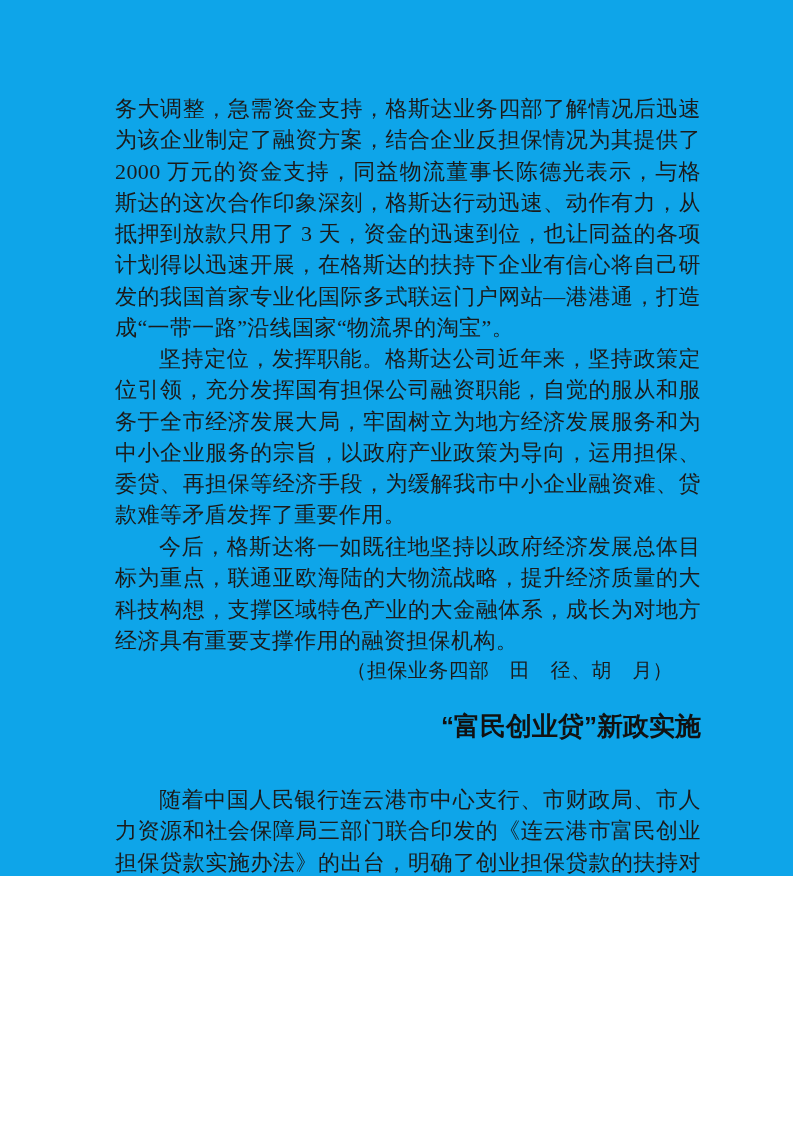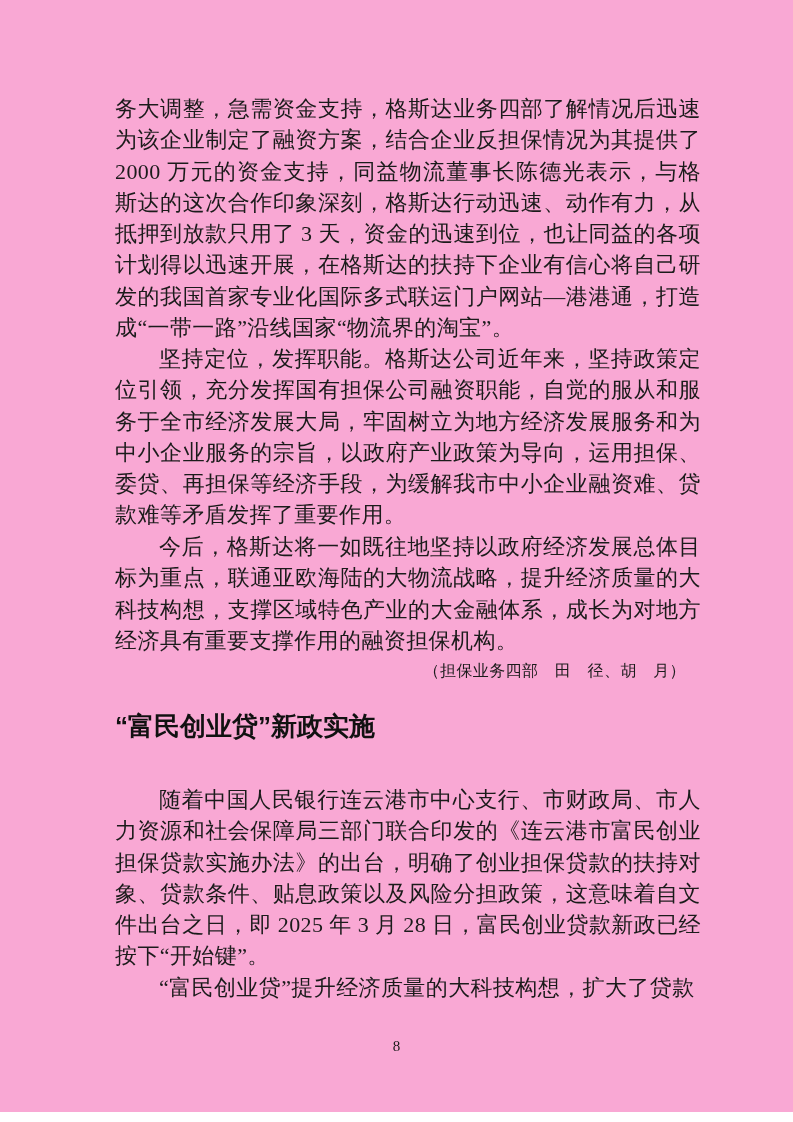--- a/index.html
+++ b/index.html
@@ -3,57 +3,57 @@
 <meta charset="utf-8">
 <style>
   html, body {
     margin: 0;
     padding: 0;
     background: #ffffff;
   }
   .page {
     position: relative;
     width: 793px;
-    height: 1112px;
-    background: #f9a8d4;
+    height: 876px;
+    background: #0ea5e9;
     overflow: hidden;
     font-family: "Liberation Serif", "DejaVu Serif", serif;
     color: #1b1b1b;
   }
   .body-text {
     position: absolute;
     left: 115px;
     width: 586px;
     font-size: 22px;
     line-height: 31.25px;
     text-align: justify;
     letter-spacing: 0.4px;
     color: #1b1b1b;
   }
   .para-indent {
     text-indent: 2em;
   }
   .byline {
     position: absolute;
-    left: 132px;
+    left: 119px;
     width: 586px;
     box-sizing: border-box;
     padding-right: 32px;
-    font-size: 16px;
+    font-size: 20px;
     line-height: 31.25px;
     text-align: right;
     letter-spacing: 0.4px;
     color: #1b1b1b;
   }
   .article-title {
     position: absolute;
     left: 115px;
     width: 586px;
     margin: 0;
-    text-align: left;
+    text-align: right;
     font-family: "Liberation Sans", "DejaVu Sans", sans-serif;
     font-weight: bold;
     font-size: 26px;
     line-height: 40px;
     color: #111111;
   }
   .page-number {
     position: absolute;
     left: 0;
     top: 1036px;

